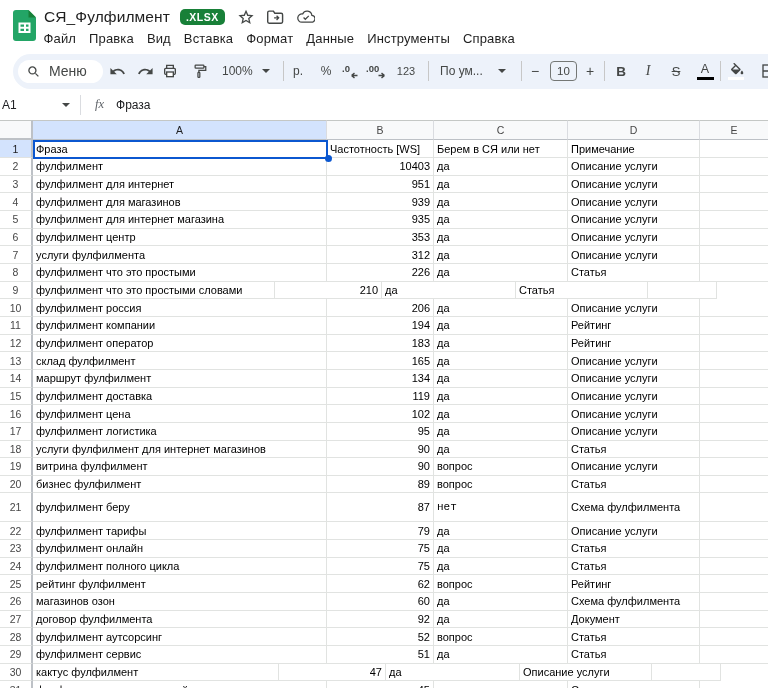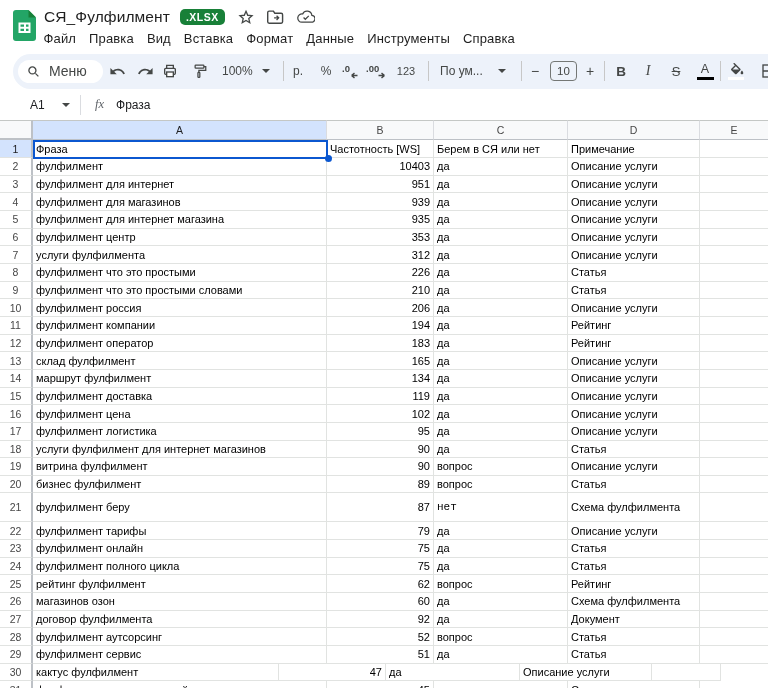--- a/index.html
+++ b/index.html
@@ -39,21 +39,21 @@
   .strike-s { font-size:13px; color:#444746; text-decoration:line-through; }
   .color-a { display:flex; flex-direction:column; align-items:center; }
   .color-a .a { font-size:12.5px; color:#444746; line-height:13px; }
   .color-a .bar { width:17px; height:2.5px; background:#000; margin-top:1.5px; }
   .fill-icon { display:flex; flex-direction:column; align-items:center; }
   .fill-icon .bar { width:16px; height:2.5px; background:#fff; margin-top:1.5px; }
 
   
   .formula-bar { position:absolute; left:0; top:89px; width:768px; height:31px; background:#fff;
     display:flex; align-items:center; }
-  .name-box { width:80px; display:flex; align-items:center; padding-left:30px; }
+  .name-box { width:80px; display:flex; align-items:center; padding-left:2px; }
   .name-box .ref { font-size:12px; color:#202124; }
   .name-box .caret { margin-left:auto; margin-right:10px; border-top-color:#444746; }
   .fb-sep { width:1px; height:20px; background:#dadce0; }
   .fx { font-style:italic; font-family:"Liberation Serif", serif; font-size:12.5px;
     color:#5f6368; margin-left:14px; }
   .fb-content { font-size:12px; color:#202124; margin-left:12px; }
 
   
   .grid { position:absolute; left:0; top:120px; width:768px; height:568px; background:#fff; }
   .col-headers { display:flex; height:20px; }
@@ -338,21 +338,21 @@
     <div class="rowhdr">8</div>
     <div class="cell a" style="width: 294px;">фулфилмент что это простыми</div>
     <div class="cell b num" style="width: 107px;">226</div>
     <div class="cell c" style="width: 134px;">да</div>
     <div class="cell d" style="width: 132px;">Статья</div>
     <div class="cell e" style="width: 69px;"></div>
   </div>
 
   <div class="row" style="height: 17.67px;">
     <div class="rowhdr">9</div>
-    <div class="cell a" style="width: 294px;">фулфилмент что это простыми словами</div>
+    <div class="cell a" style="width: 242px;">фулфилмент что это простыми словами</div>
     <div class="cell b num" style="width: 107px;">210</div>
     <div class="cell c" style="width: 134px;">да</div>
     <div class="cell d" style="width: 132px;">Статья</div>
     <div class="cell e" style="width: 69px;"></div>
   </div>
 
   <div class="row" style="height: 17.67px;">
     <div class="rowhdr">10</div>
     <div class="cell a" style="width: 294px;">фулфилмент россия</div>
     <div class="cell b num" style="width: 107px;">206</div>

